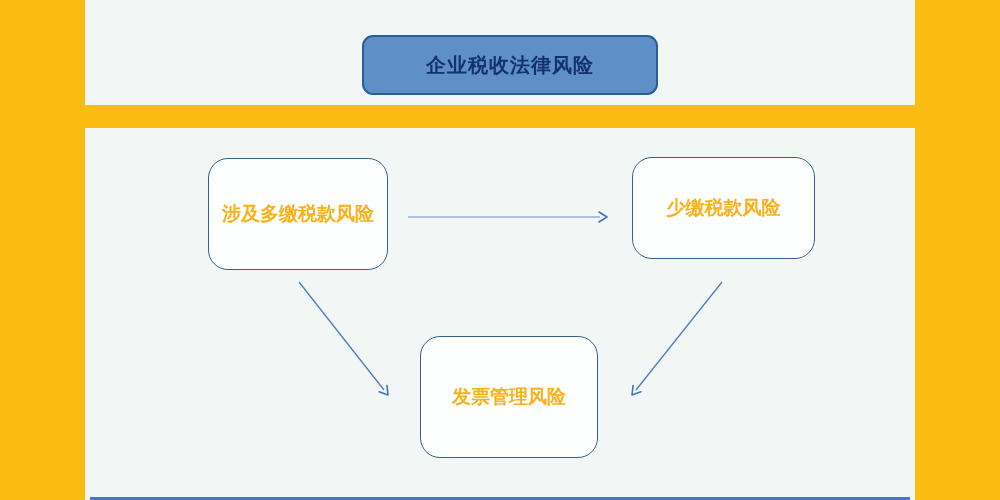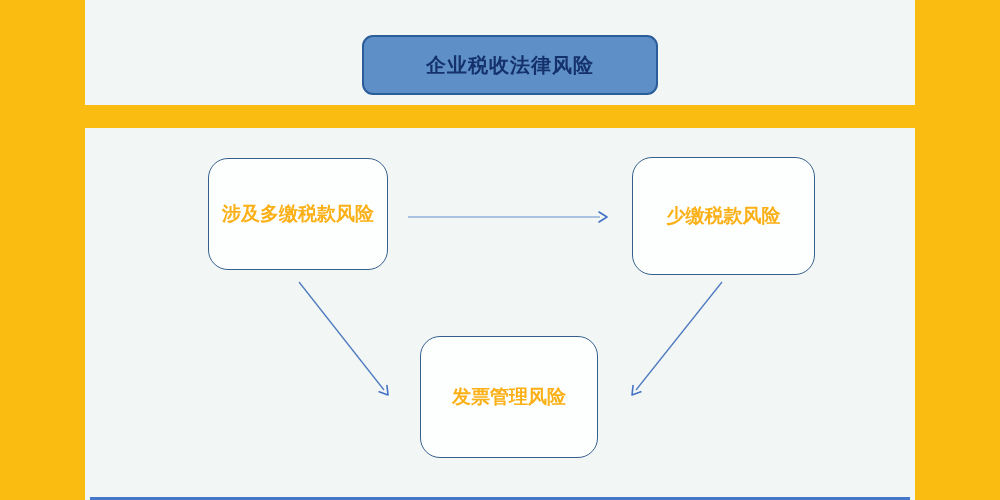--- a/index.html
+++ b/index.html
@@ -47,21 +47,21 @@
     border-radius:20px;
     display:flex;align-items:center;justify-content:center;
     box-sizing:border-box;
   }
   .node span{
     color:var(--node-text);
     font-size:19px;font-weight:bold;
     white-space:nowrap;
   }
   .node-overpay{left:208px;top:158px;width:180px;height:112px;}
-  .node-underpay{left:632px;top:157px;width:183px;height:118px;}
+  .node-underpay{left:632px;top:157px;width:183px;height:102px;}
   .node-invoice{left:420px;top:336px;width:178px;height:122px;}
   .arrows{position:absolute;left:0;top:0;width:1000px;height:500px;pointer-events:none;}
   .edge-line{stroke:var(--arrow-line);stroke-width:1.3;fill:none;}
   .edge-line-light{stroke:var(--arrow-line-light);stroke-width:1.5;fill:none;}
   .edge-head{stroke:var(--arrow-head);stroke-width:1.6;fill:none;stroke-linecap:round;stroke-linejoin:round;}
   .bottom-line{
     position:absolute;left:90px;top:497px;width:820px;height:3px;
     background:var(--bottom-line);
   }
 </style>

